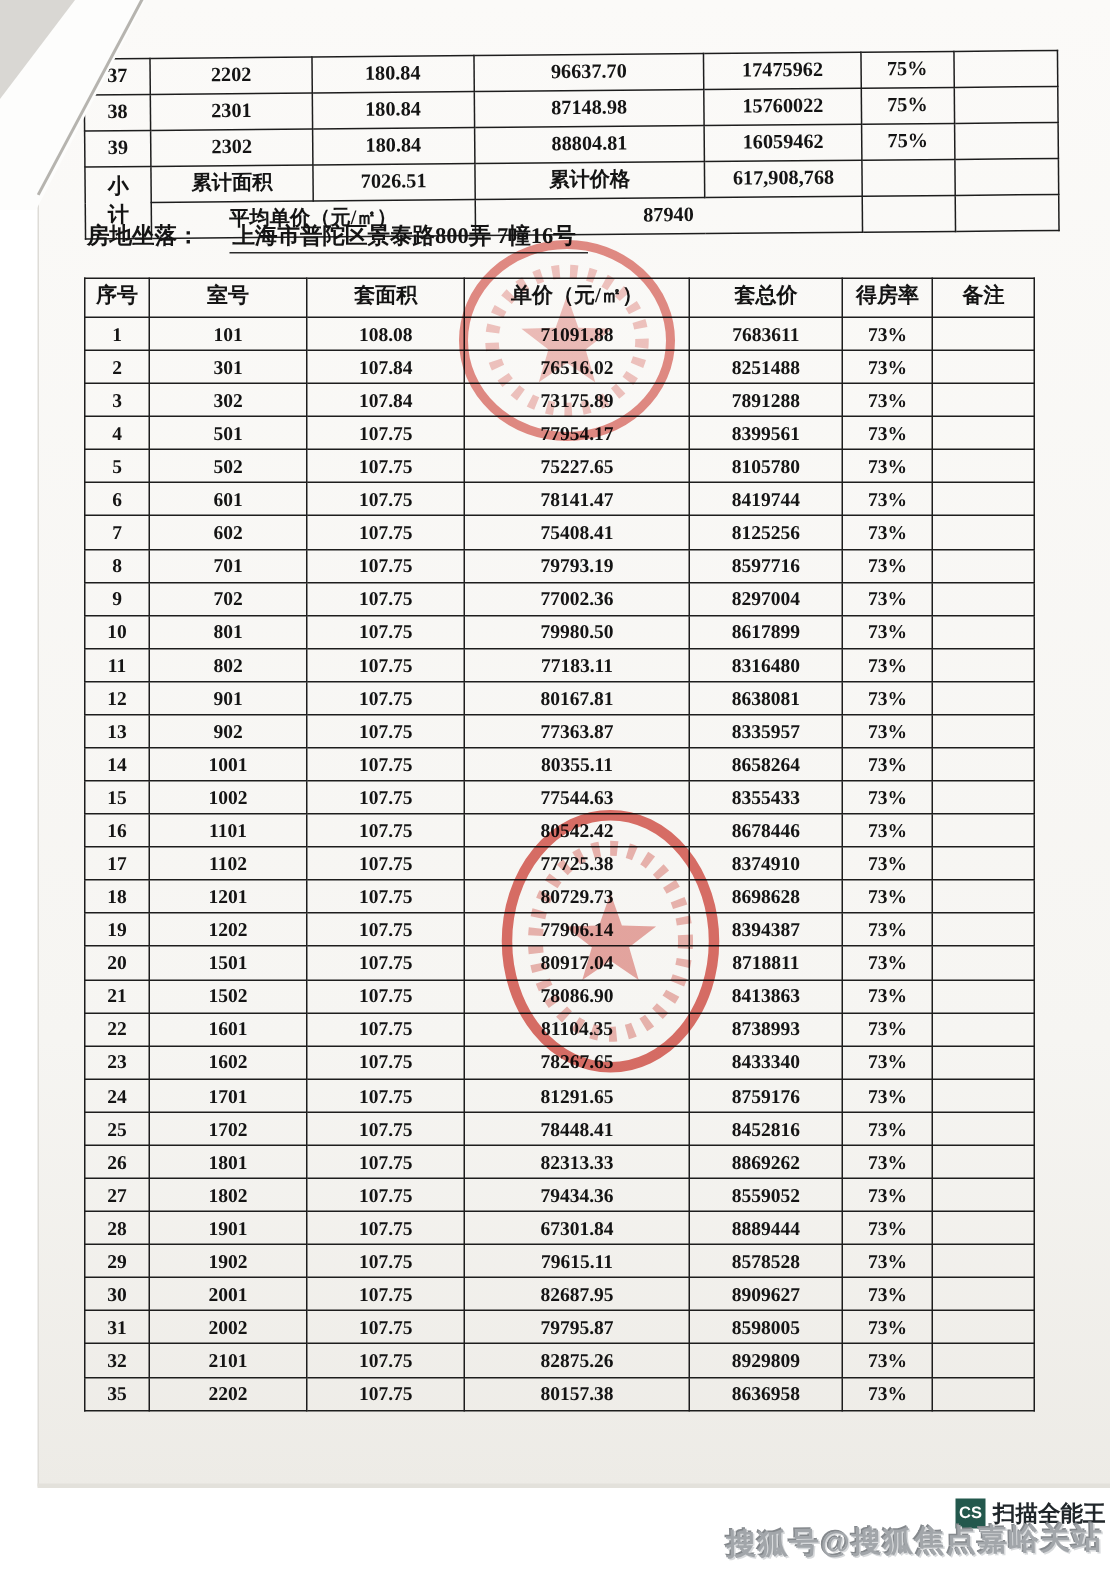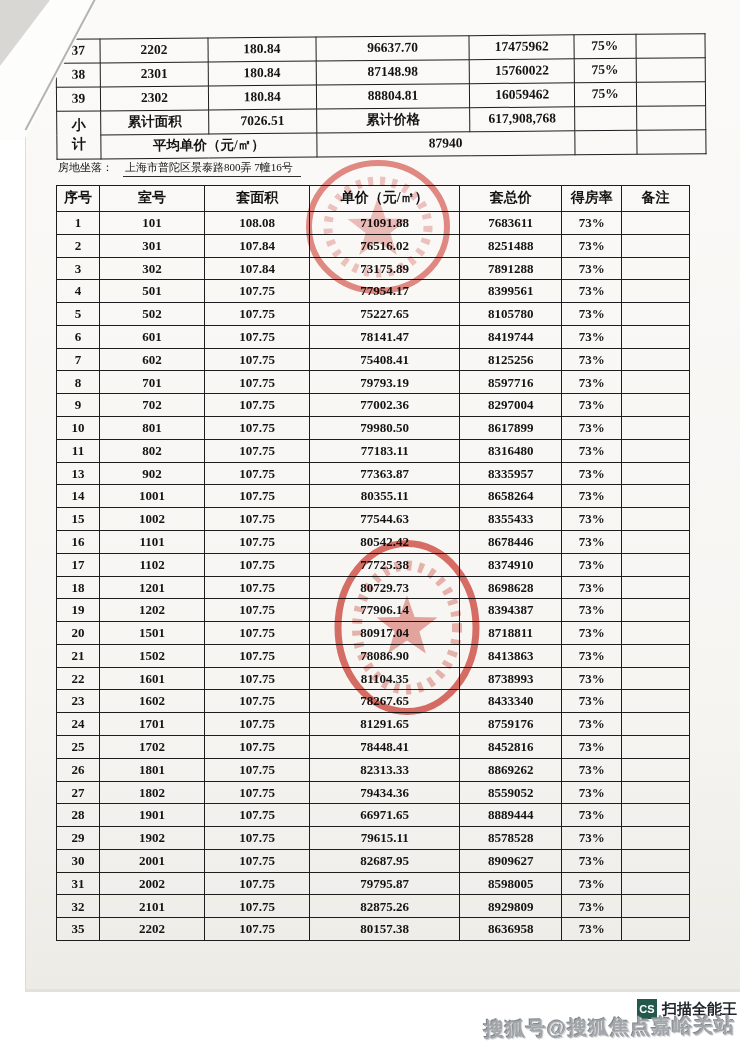--- a/index.html
+++ b/index.html
@@ -38,24 +38,24 @@
     border:1.4px solid #1d1d1d; text-align:center; vertical-align:middle;
     padding:0; font-weight:600; line-height:1.05; overflow:hidden;
   }
   .top-table {
     position:absolute; left:56px; top:36px; width:650px; height:121px;
     transform:rotate(-0.5deg);
   }
   .top-table td { font-size:13.5px; }
   .vlabel { width:1.1em; margin:0 auto; word-break:break-all; font-weight:700; font-size:14px; line-height:1.3; }
   .location {
-    position:absolute; left:58px; top:160px; display:flex; align-items:baseline; gap:10px;
-    font-size:11px; font-weight:400; white-space:nowrap;
-  }
-  .location .address { border-bottom:1.5px solid #2c2c2c; padding:0 8px 1px 2px; }
+    position:absolute; left:58px; top:148px; display:flex; align-items:baseline; gap:10px;
+    font-size:15px; font-weight:700; white-space:nowrap;
+  }
+  .location .address { border-bottom:1.5px solid #2c2c2c; padding:0 8px 1px 2px;margin-left:10px; }
   .main-table { position:absolute; left:56px; top:185px; width:634px; height:756px;font-family:Liberation Serif, serif; }
   .main-table th { font-size:14px; font-weight:700; height:25px; }
   .main-table td { font-size:13px; }
   
   .stamp { position:absolute; mix-blend-mode:multiply; pointer-events:none; }
   #stamp-top { left:303px; top:157px; width:150px; height:140px; opacity:.58; }
   #stamp-mid { left:332px; top:537px; width:150px; height:181px; opacity:.72; }
   
   .scanner {
     position:absolute; top:999px; right:3px; display:flex; align-items:center; gap:5px;
@@ -262,20 +262,29 @@
         <tr>
           <td>11</td>
           <td>802</td>
           <td>107.75</td>
           <td>77183.11</td>
           <td>8316480</td>
           <td>73%</td>
           <td></td>
         </tr>
         <tr>
+          <td>12</td>
+          <td>901</td>
+          <td>107.75</td>
+          <td>80167.81</td>
+          <td>8638081</td>
+          <td>73%</td>
+          <td></td>
+        </tr>
+        <tr>
           <td>13</td>
           <td>902</td>
           <td>107.75</td>
           <td>77363.87</td>
           <td>8335957</td>
           <td>73%</td>
           <td></td>
         </tr>
         <tr>
           <td>14</td>
@@ -400,21 +409,21 @@
           <td>107.75</td>
           <td>79434.36</td>
           <td>8559052</td>
           <td>73%</td>
           <td></td>
         </tr>
         <tr>
           <td>28</td>
           <td>1901</td>
           <td>107.75</td>
-          <td>66971.65</td>
+          <td>67301.84</td>
           <td>8889444</td>
           <td>73%</td>
           <td></td>
         </tr>
         <tr>
           <td>29</td>
           <td>1902</td>
           <td>107.75</td>
           <td>79615.11</td>
           <td>8578528</td>

